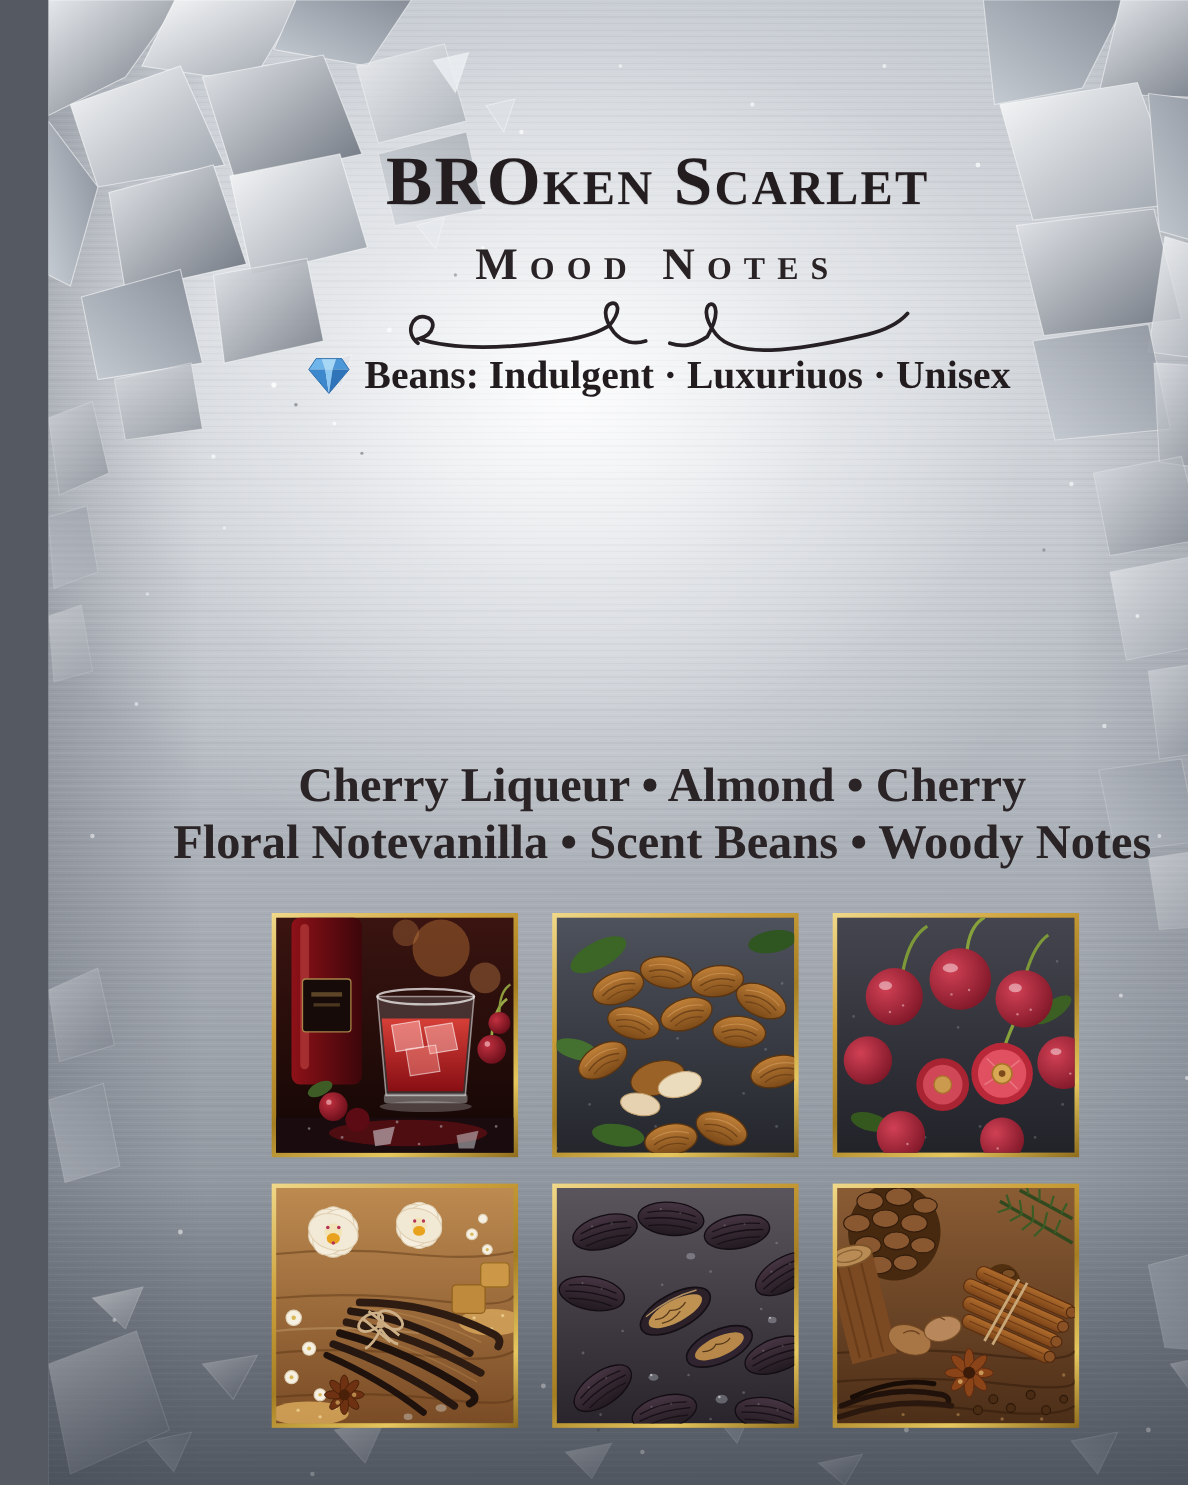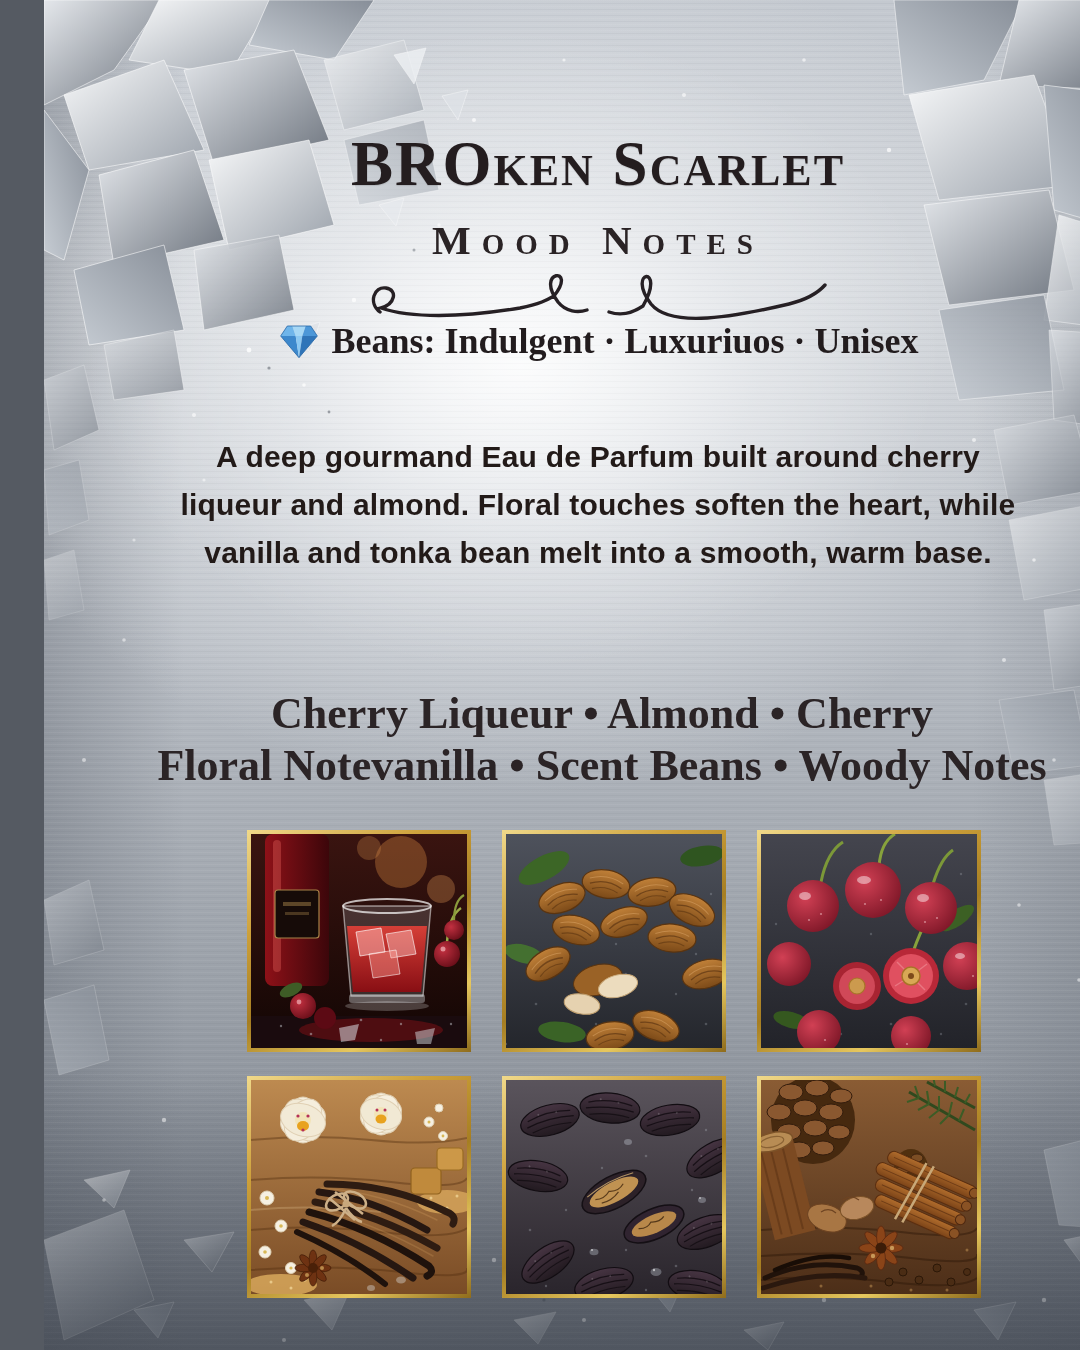--- a/index.html
+++ b/index.html
@@ -194,21 +194,20 @@
         <polygon points="18,6 34,6 30,18 22,18" fill="#a6d7f5"></polygon>
         <polygon points="12,6 18,6 22,18 4,18" fill="#6fb5ea"></polygon>
         <polygon points="34,6 40,6 48,18 30,18" fill="#4c97d8"></polygon>
         <polygon points="4,18 22,18 26,44" fill="#3d88cc"></polygon>
         <polygon points="22,18 30,18 26,44" fill="#8cc8f2"></polygon>
         <polygon points="30,18 48,18 26,44" fill="#2f74b8"></polygon>
         <polygon points="12,6 40,6 48,18 26,44 4,18" fill="none" stroke="#2a6aa8" stroke-width="1"></polygon>
       </svg><span>Beans: Indulgent · Luxuriuos · Unisex</span>
     </div>
 
-    <p class="desc">A deep gourmand Eau de Parfum built around cherry liqueur and almond. Floral touches soften the heart, while vanilla and tonka bean melt into a smooth, warm base.</p>
 
     <div class="notes shift">
       <div>Cherry Liqueur  •  Almond  •  Cherry</div>
       <div>Floral Notevanilla  •  Scent Beans  •  Woody Notes</div>
     </div>
 
     <div class="gallery">
 
       <figure class="tile" style="margin:0">
         <svg viewBox="0 0 216 214">

